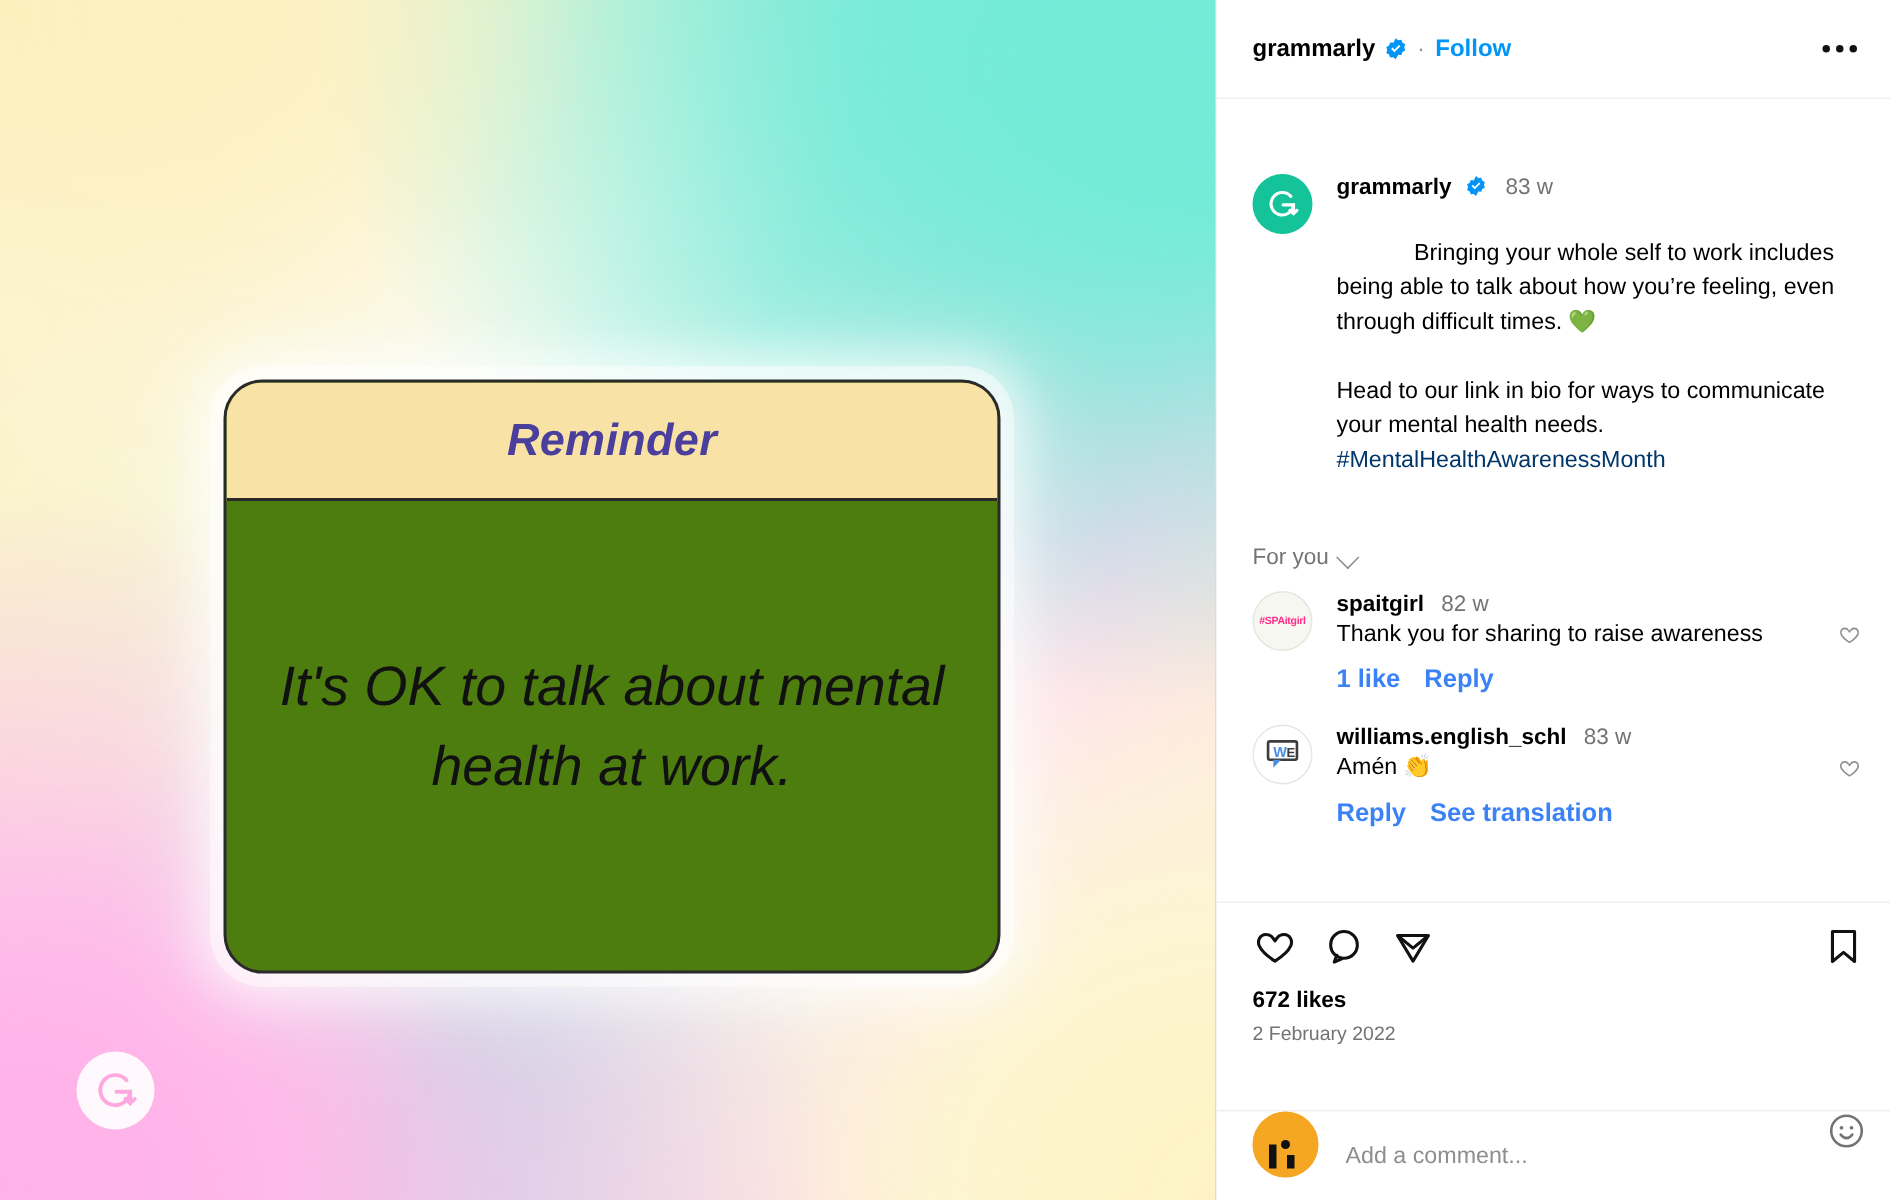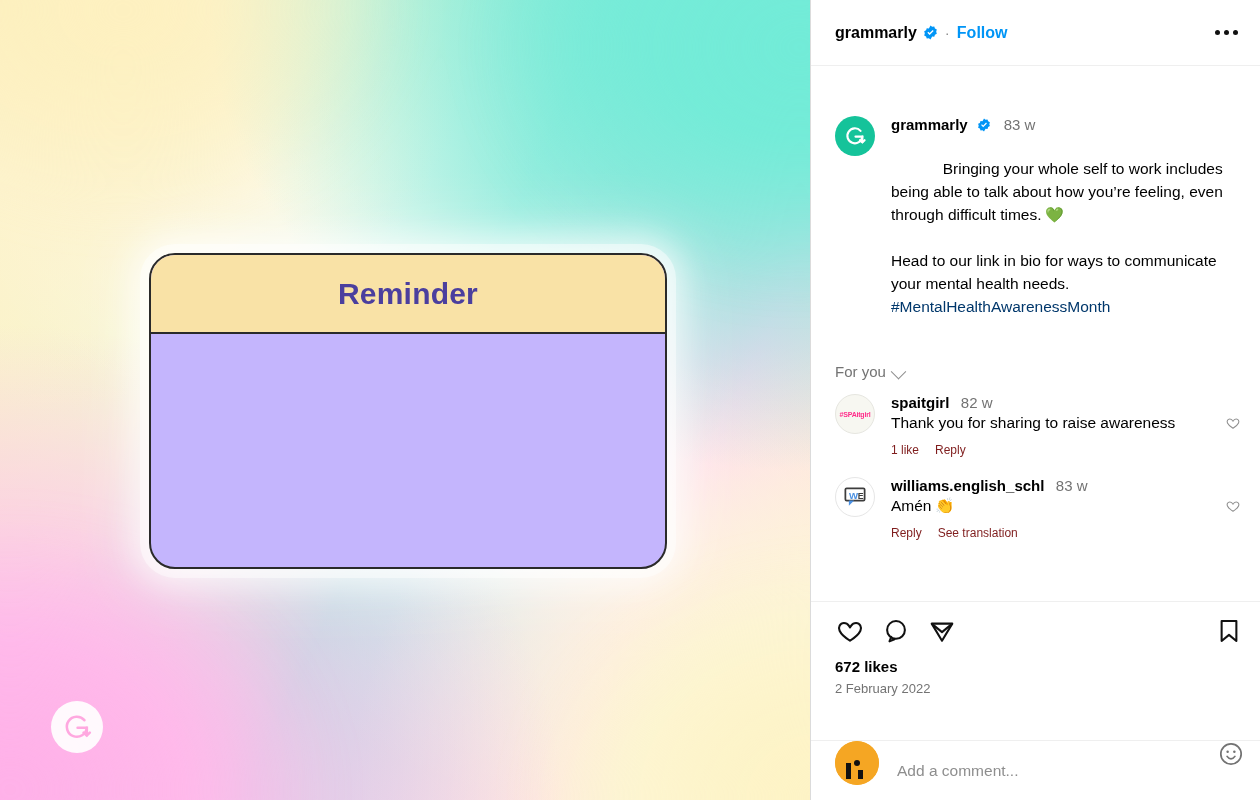--- a/index.html
+++ b/index.html
@@ -44,29 +44,30 @@
       radial-gradient(45% 35% at 92% 12%, rgba(113,235,215,.95) 0%, rgba(113,235,215,0) 75%),
       radial-gradient(45% 38% at 8% 92%,  rgba(255,176,232,.95) 0%, rgba(255,176,232,0) 75%),
       radial-gradient(42% 34% at 95% 93%, rgba(253,243,197,.95) 0%, rgba(253,243,197,0) 75%);
     filter: blur(26px);
   }
 
   
   .reminder-card {
     position: absolute;
     left: 149px; top: 253px;
-    width: 518px; height: 316px;
+    width: 518px; height: 396px;
     border: 2.5px solid #2a2a2a;
     border-radius: 26px;
-    background: #c4b5fd;
+    background: #4d7c0f;
     overflow: hidden;
     box-shadow:
       0 0 0 9px rgba(255,255,255,.45),
       0 0 30px 16px rgba(255,255,255,.62),
       0 0 60px 26px rgba(255,255,255,.35);
+    font-style: italic;
   }
   .card-header {
     height: 79px;
     background: #f9e2a6;
     border-bottom: 2.5px solid #2a2a2a;
     display: flex; align-items: center; justify-content: center;
   }
   .card-title {
     font-size: 30px;
     font-weight: bold;
@@ -182,23 +183,23 @@
     cursor: pointer;
   }
   .chev {
     width: 11px; height: 11px;
     border-right: 1.6px solid #8e8e8e;
     border-bottom: 1.6px solid #8e8e8e;
     transform: rotate(45deg) translate(-2px,-2px);
   }
 
   .cmt-meta {
-    font-size: 12px; color: #7f1d1d;
+    font-size: 17px; color: #3b82f6;
     margin-top: 8px;
-    display: flex; gap: 16px;
+    display: flex; gap: 16px; font-weight: bold;
   }
   .cmt-meta span { cursor: pointer; }
   .cmt-like {
     width: 22px; flex: 0 0 22px;
     padding-top: 22px;
     display: flex; justify-content: center;
     cursor: pointer;
   }
 
   .fade-cut {
@@ -255,20 +256,23 @@
 
 <div class="app">
 
   <div class="media-pane">
     <div class="grad-base"></div>
     <div class="grad-soft"></div>
 
     <div class="reminder-card">
       <div class="card-header">
         <div class="card-title">Reminder</div>
+      </div>
+      <div class="card-body">
+        <div class="card-text">It's OK to talk about mental health at work.</div>
       </div>
     </div>
 
     <div class="watermark">
       <svg width="40" height="40" viewBox="0 0 40 40" aria-hidden="true">
         <g fill="none" stroke="#ffa8e0" stroke-width="2.6" stroke-linecap="round">
           <path d="M27.4 13.2a10 10 0 1 0 2.4 7.6"></path>
           <path d="M20.6 20.8h9.2v7.4"></path>
           <path d="M26.6 25.6l3.2 2.9 3-2.9"></path>
         </g>

